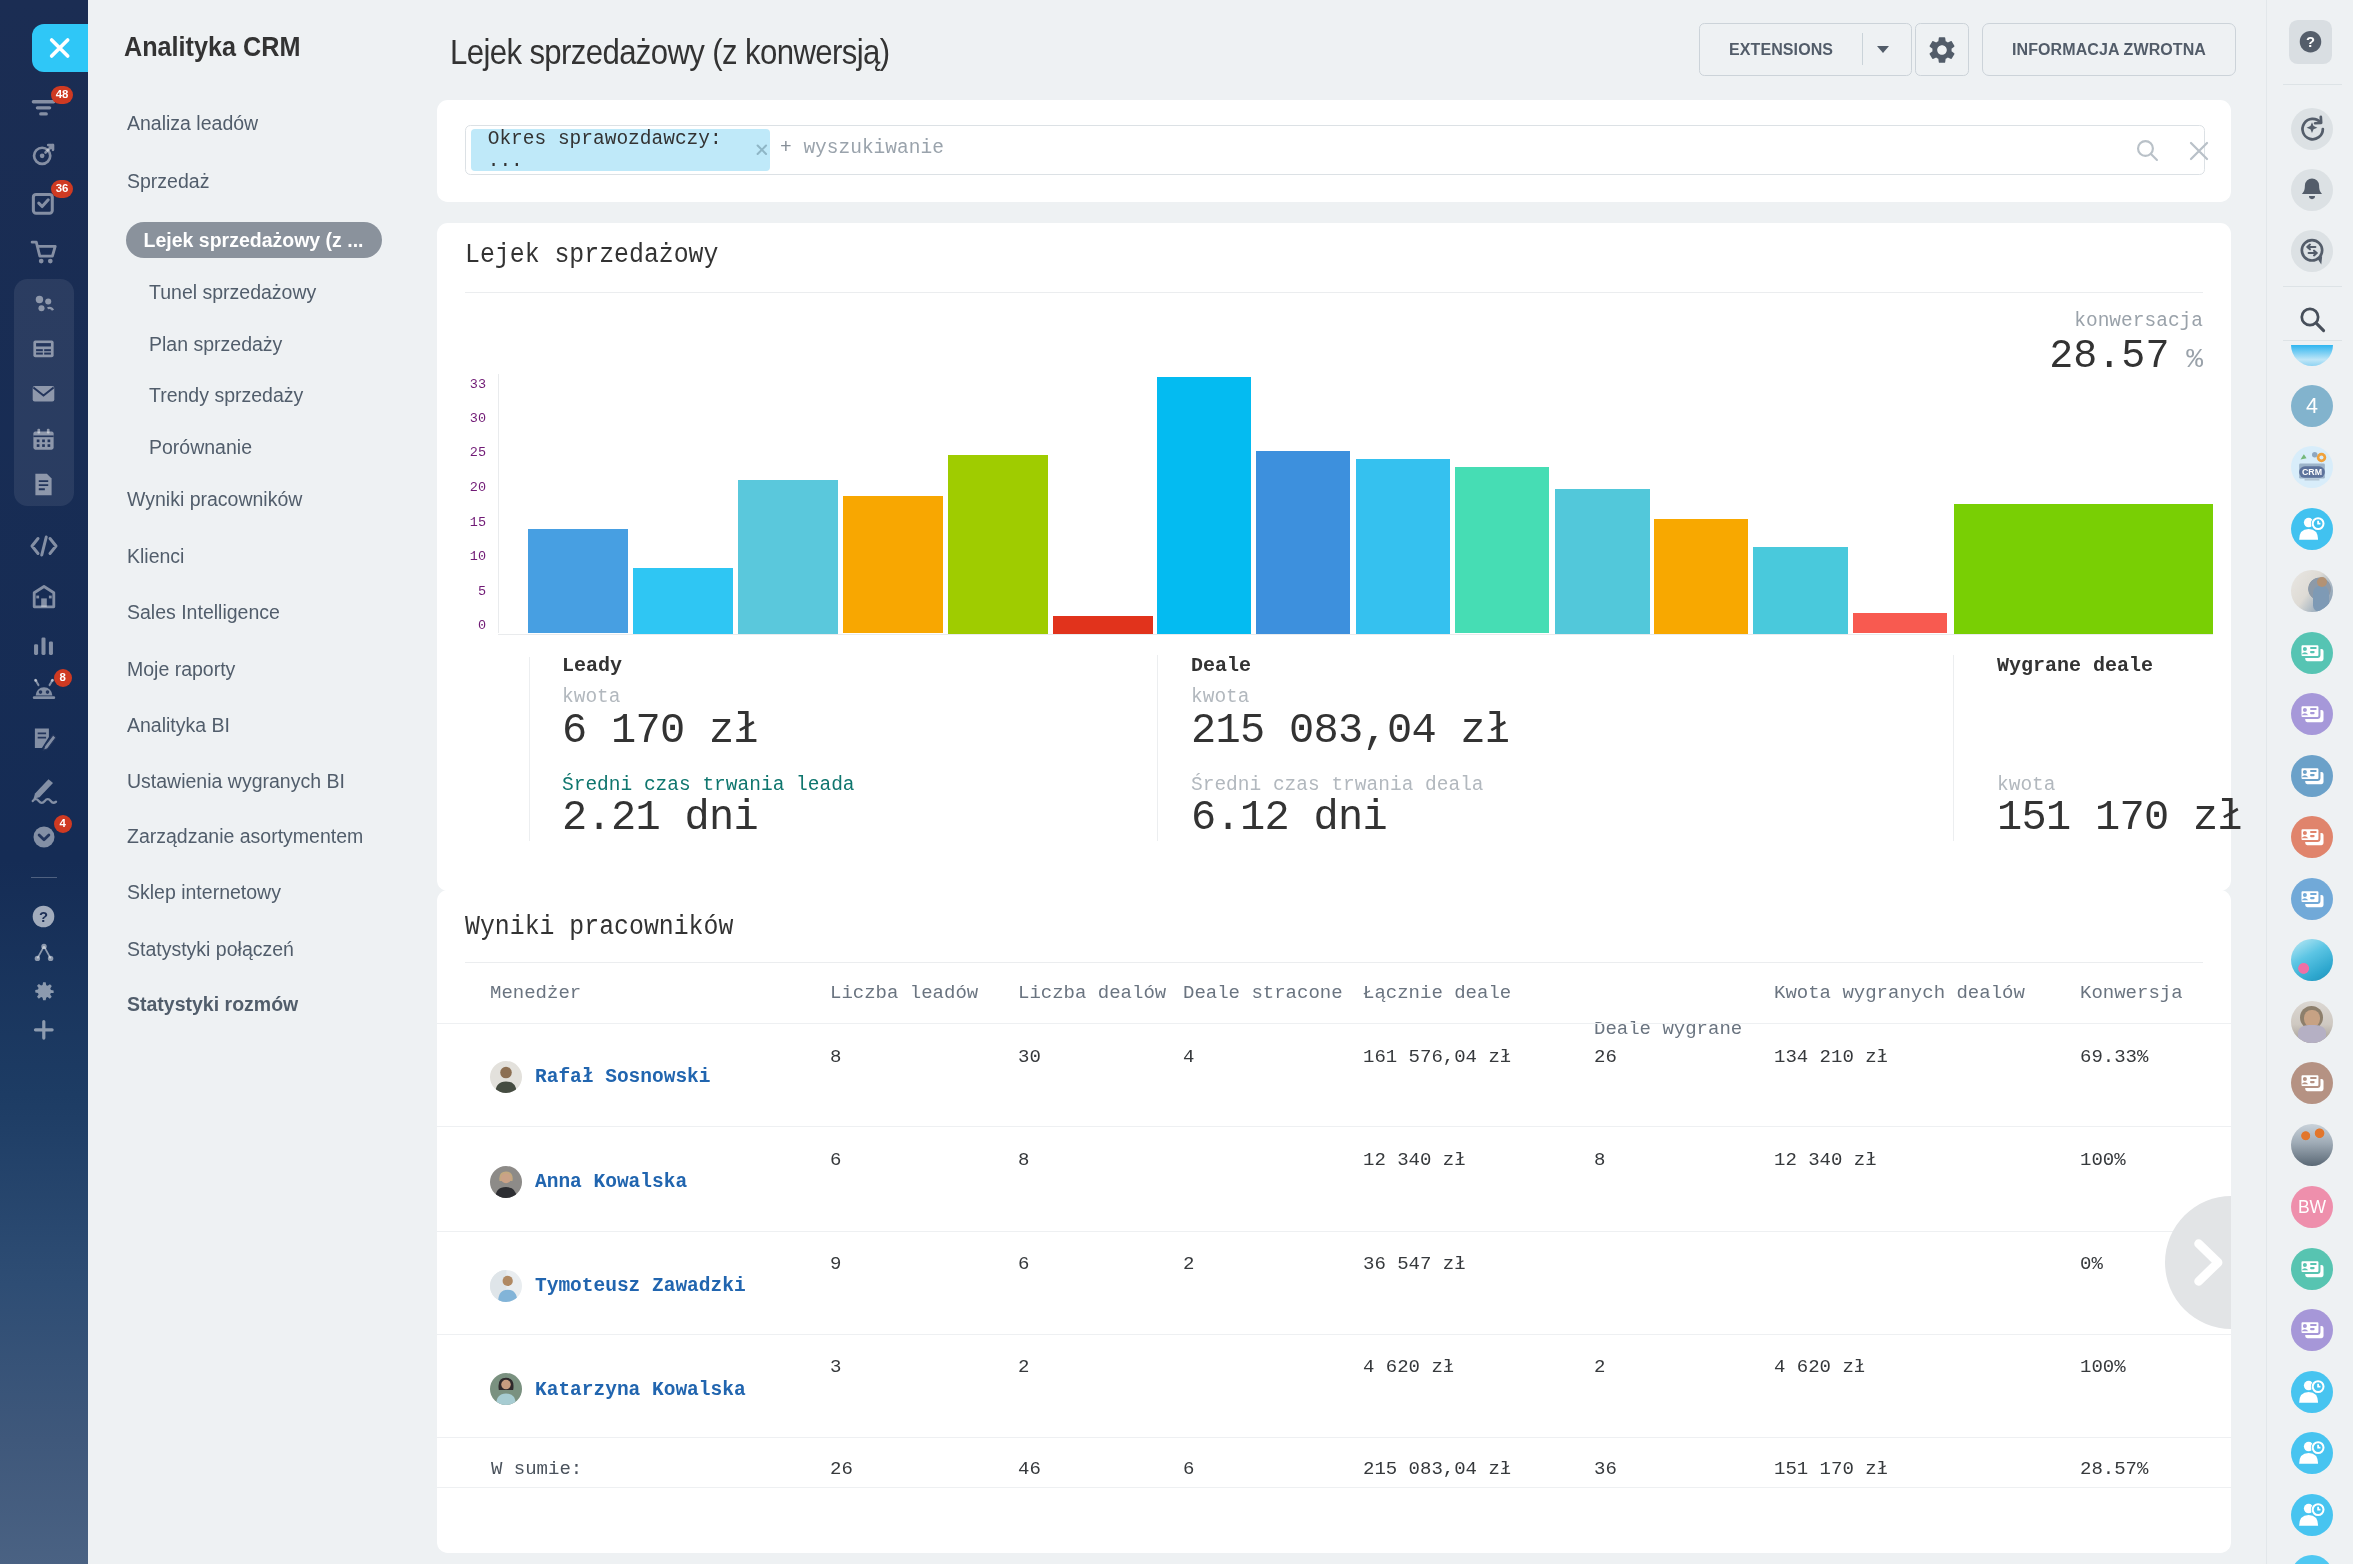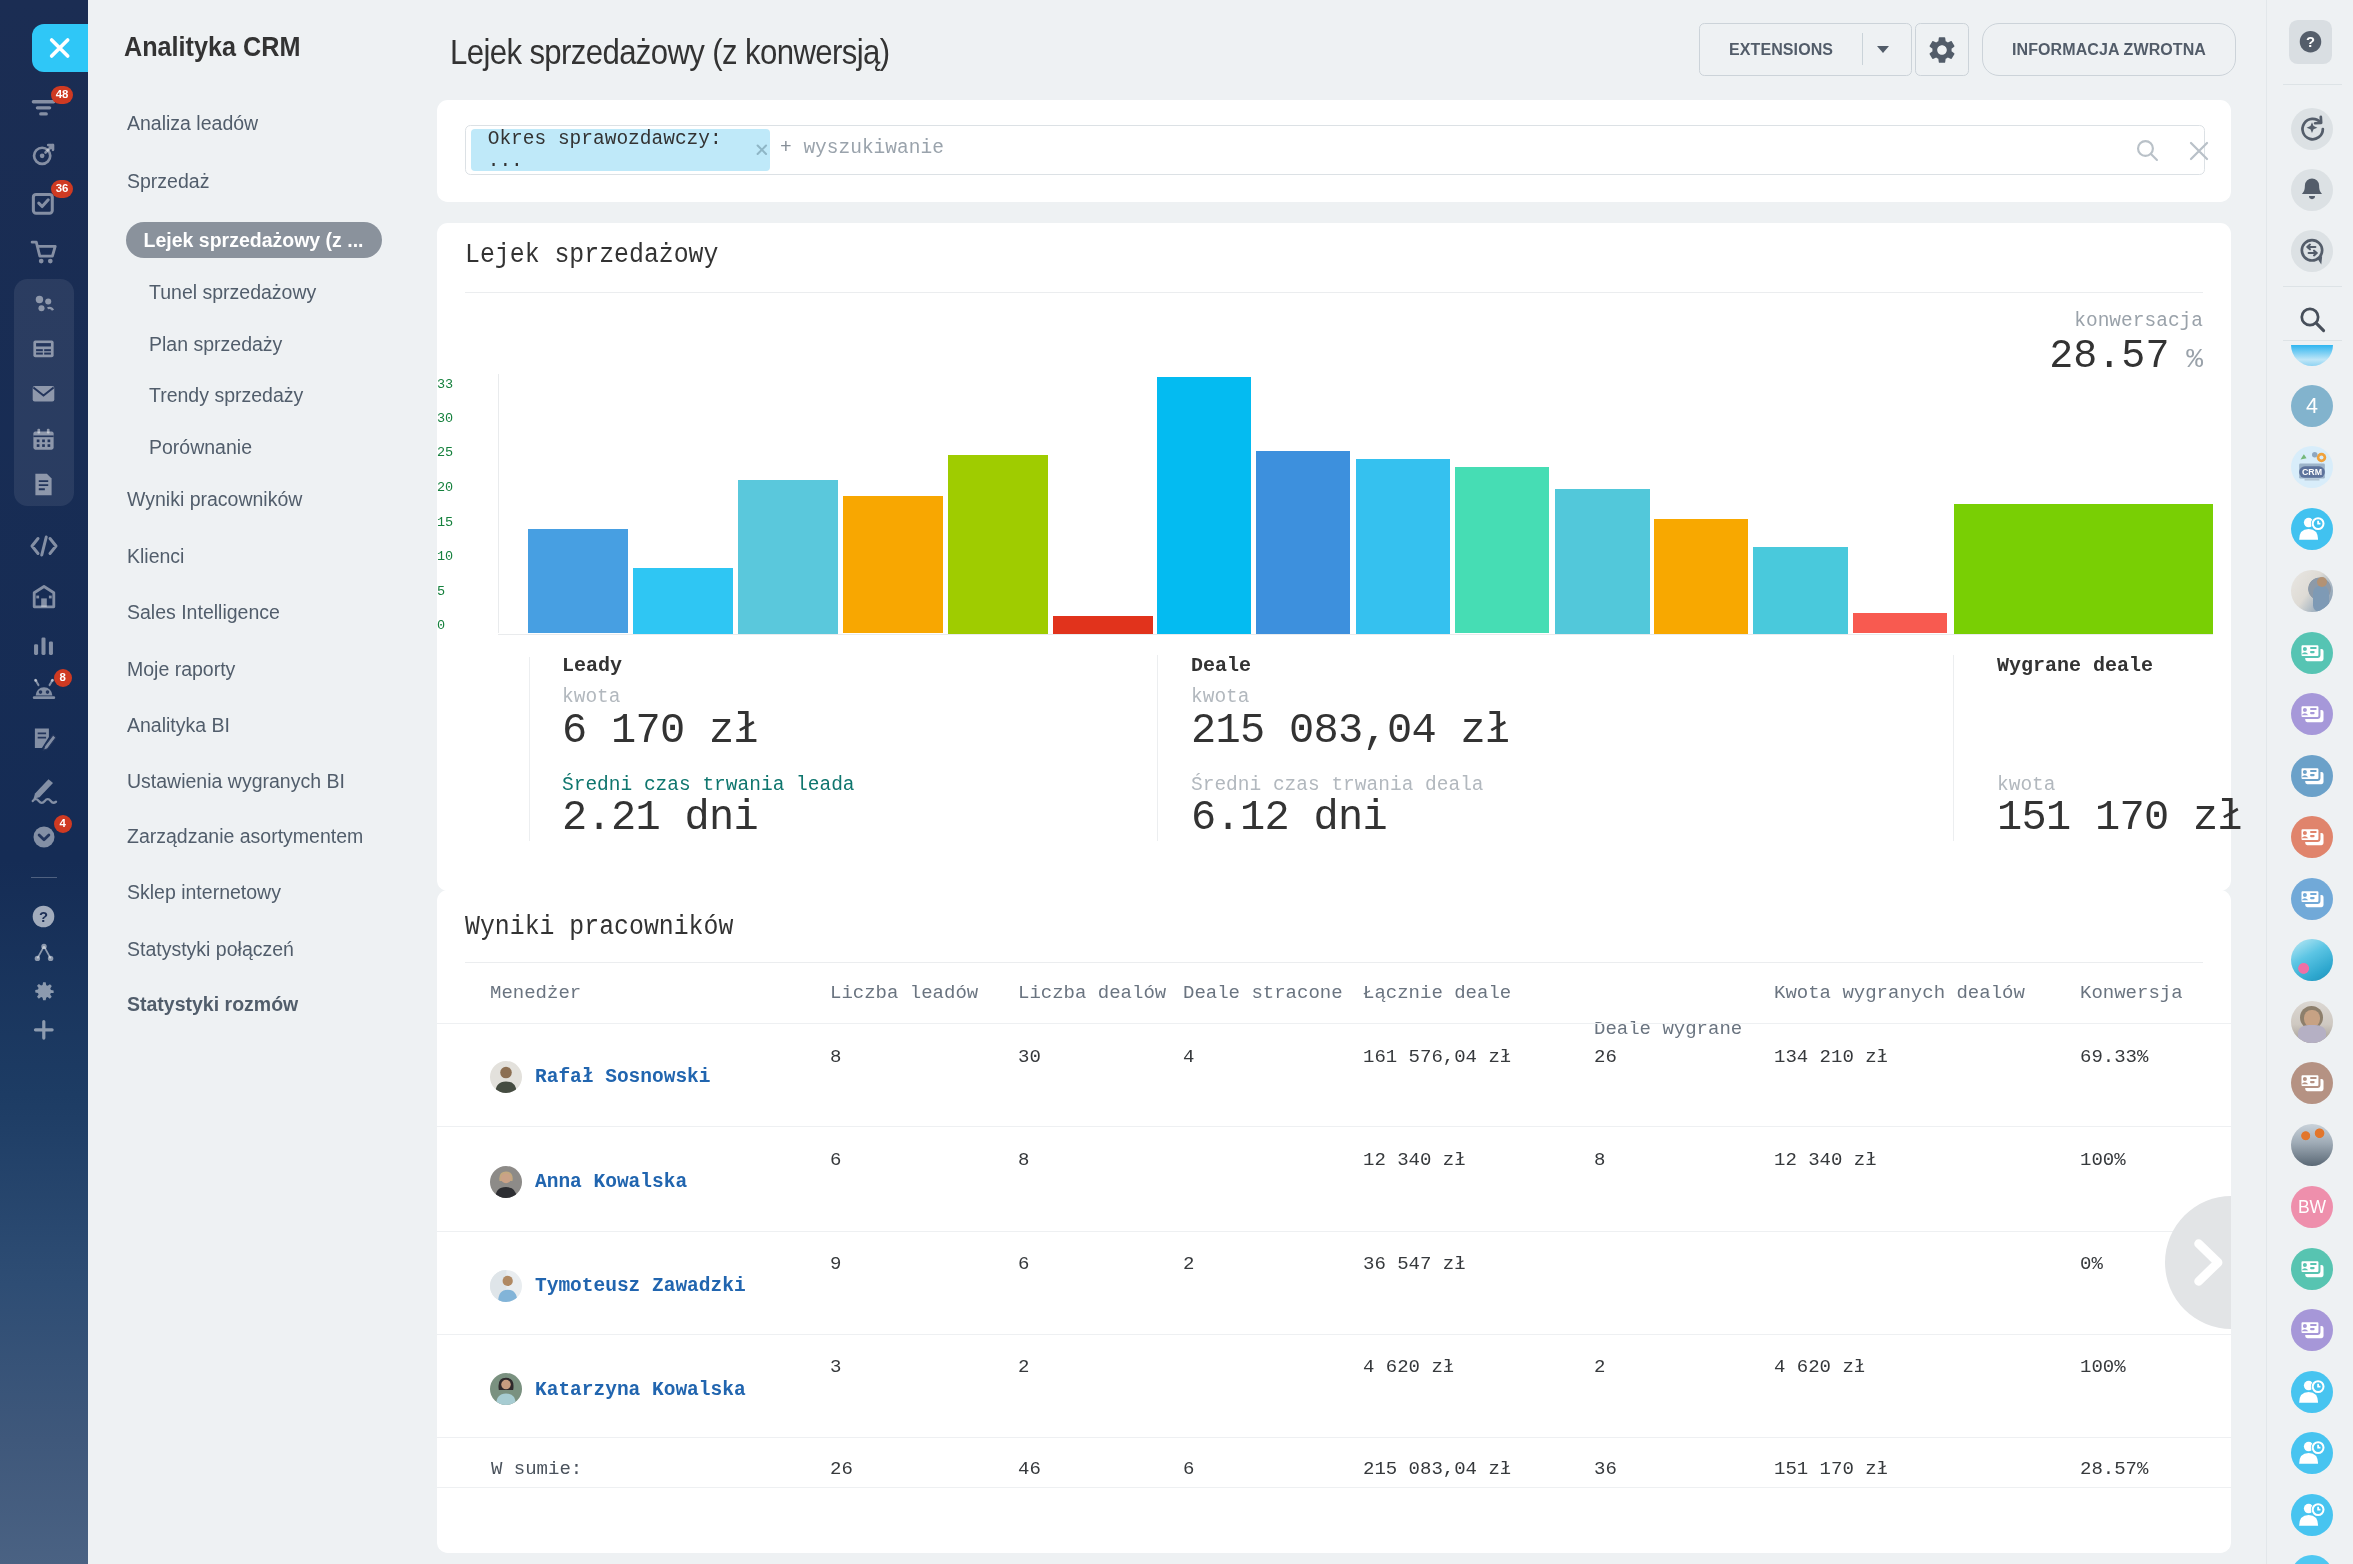--- a/index.html
+++ b/index.html
@@ -2,21 +2,21 @@
 <html style="font-size:10.8px"><head>
 <meta charset="utf-8">
 <style>
   * { margin:0; padding:0; box-sizing:border-box; }
   html,body { width:2354px; height:1565px; overflow:hidden; }
   body { font-family:"Liberation Sans", sans-serif; background:#eef1f3; position:relative; }
   .abs { position:absolute; }
   .card { position:absolute; background:#fff; border-radius:10.8px;font-family:Liberation Mono, monospace; }
   .ctr { display:flex; align-items:center; }
   svg { display:block; }
-  .ylab { position:absolute; left:0; width:49px; font-size:13.5px; line-height:15.5px; color:#15803d; }
+  .ylab { position:absolute; left:0; width:49px; text-align:right; font-size:13.5px; line-height:15.5px; color:#701a75; }
   .bar { position:absolute; }
   .t { position:absolute; line-height:1em; white-space:nowrap; }
   .mi { position:absolute; left:39px; font-size:19.5px; line-height:1em; color:#515d6b; }
   .sub { left:61px; }
   .hcell { position:absolute; font-size:19px; line-height:1em; color:#6a7480; }
   .vcell { position:absolute; font-size:19px; line-height:1em; color:#36393c; }
   .nm { position:absolute; font-size:19.5px; line-height:1em; font-weight:700; color:#2165af; }
   .rline { position:absolute; left:0; width:1794px; height:1.3px; background:#eef0f2; }
   .av { position:absolute; width:32px; height:32px; border-radius:50%; overflow:hidden; }
   .ric { position:absolute; left:24px; width:42px; height:42px; border-radius:50%; overflow:hidden; }
@@ -216,21 +216,21 @@
 <div class="abs ctr" style="left:1699px;top:23px;width:213px;height:53px;border:1.3px solid #ccd3d9;border-radius:5.4px;">
   <div style="margin-left:29px;font-size:16px;font-weight:700;color:#525c69;letter-spacing:0.1px;">EXTENSIONS</div>
   <div style="position:absolute;left:162px;top:8.8px;width:0.7px;height:32px;background:#cad3d9;"></div>
   <div style="position:absolute;left:177px;top:22px;width:0;height:0;border-left:6.7px solid transparent;border-right:6.7px solid transparent;border-top:7.4px solid #525c69;"></div>
 </div>
 <div class="abs ctr" style="left:1915px;top:23px;width:54px;height:53px;border:1.3px solid #ccd3d9;border-radius:5.4px;justify-content:center;">
   <svg width="32" height="32" viewBox="0 0 24 24" fill="#525c69">
       <path d="M19.14 12.94c.04-.3.06-.61.06-.94 0-.32-.02-.64-.07-.94l2.03-1.58c.18-.14.23-.41.12-.61l-1.92-3.32c-.12-.22-.37-.29-.59-.22l-2.39.96c-.5-.38-1.03-.7-1.62-.94l-.36-2.54c-.04-.24-.24-.41-.48-.41h-3.84c-.24 0-.43.17-.47.41l-.36 2.54c-.59.24-1.13.57-1.62.94l-2.39-.96c-.22-.08-.47 0-.59.22L2.74 8.87c-.12.21-.08.47.12.61l2.03 1.58c-.05.3-.09.63-.09.94s.02.64.07.94l-2.03 1.58c-.18.14-.23.41-.12.61l1.92 3.32c.12.22.37.29.59.22l2.39-.96c.5.38 1.03.7 1.62.94l.36 2.54c.05.24.24.41.48.41h3.84c.24 0 .44-.17.47-.41l.36-2.54c.59-.24 1.13-.56 1.62-.94l2.39.96c.22.08.47 0 .59-.22l1.92-3.32c.12-.22.07-.47-.12-.61l-2.01-1.58zM12 15.6c-1.98 0-3.6-1.62-3.6-3.6s1.62-3.6 3.6-3.6 3.6 1.62 3.6 3.6-1.62 3.6-3.6 3.6z"></path>
     </svg>
 </div>
-<div class="abs ctr" style="left:1982px;top:23px;width:254px;height:53px;border:1.3px solid #ccd3d9;border-radius:17px;justify-content:center;">
+<div class="abs ctr" style="left:1982px;top:23px;width:254px;height:53px;border:1.3px solid #ccd3d9;border-radius:7px;justify-content:center;">
   <div style="font-size:16px;font-weight:700;color:#525c69;letter-spacing:0.1px;">INFORMACJA ZWROTNA</div>
 </div>
 
 <div class="card" style="left:437px;top:100px;width:1794px;height:102px;">
   <div class="abs" style="left:28px;top:25px;width:1740px;height:50px;border:1.3px solid #dce1e5;border-radius:5.4px;background:#fff;">
     <div class="abs ctr" style="left:4.7px;top:2.7px;width:299px;height:42px;background:#bfe9f9;border-radius:4px;">
       <div style="margin-left:17px;font-size:19.5px;color:#333;">Okres sprawozdawczy: ...</div>
       <svg style="margin-left:15px;" width="17.5" height="17.5" viewBox="0 0 26 26">
           <path d="M6 6 L20 20 M20 6 L6 20" stroke="#8fb6c6" stroke-width="3.4" stroke-linecap="round"></path>
         </svg>

